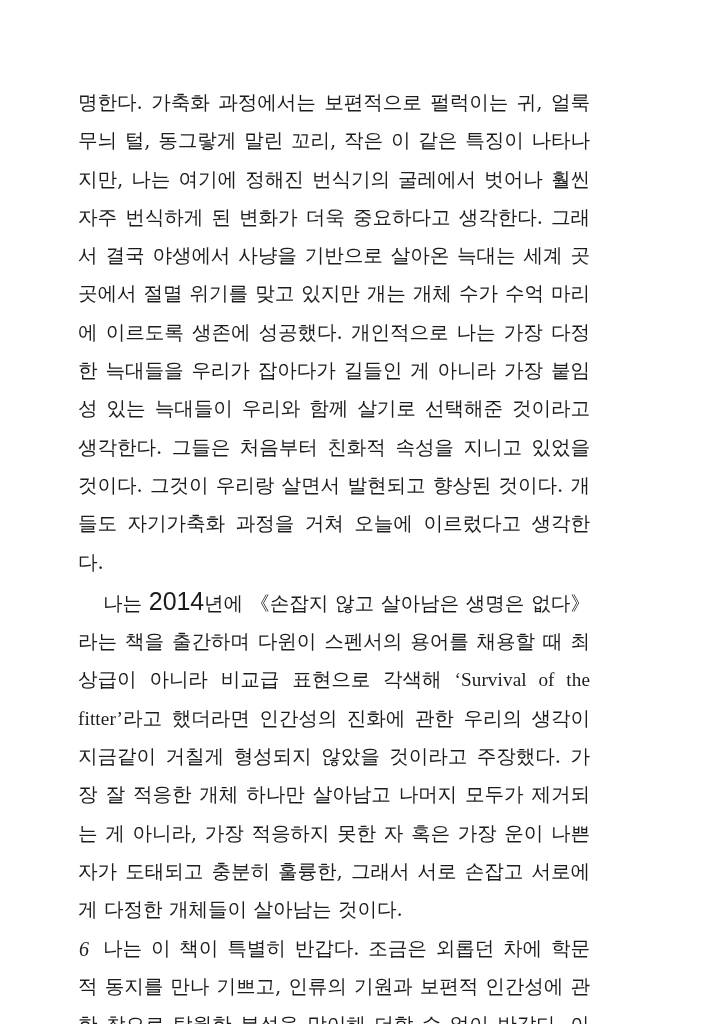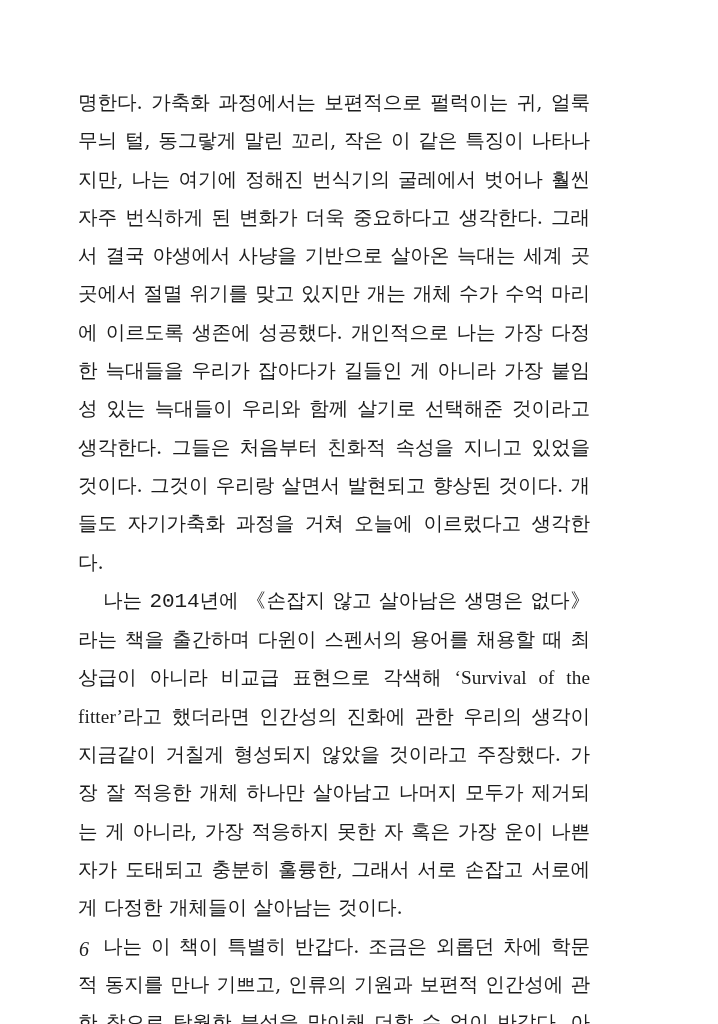--- a/index.html
+++ b/index.html
@@ -50,22 +50,22 @@
     text-indent: 25px;
   }
 
   .para .latin {
     font-family: "Liberation Serif", "DejaVu Serif", serif;
     font-size: 19.2px;
     letter-spacing: 0.1px;
   }
 
   .para .num {
-    font-family: Liberation Mono, monospace;
-    font-size: 21px;
+    font-family: Liberation Sans, sans-serif;
+    font-size: 25px;
   }
 
   .folio {
     position: absolute;
     left: 79px;
     top: 938px;
     font-family: "Liberation Serif", "DejaVu Serif", serif;
     font-size: 20px;
     font-style: italic;
     color: #1c1c1c;

